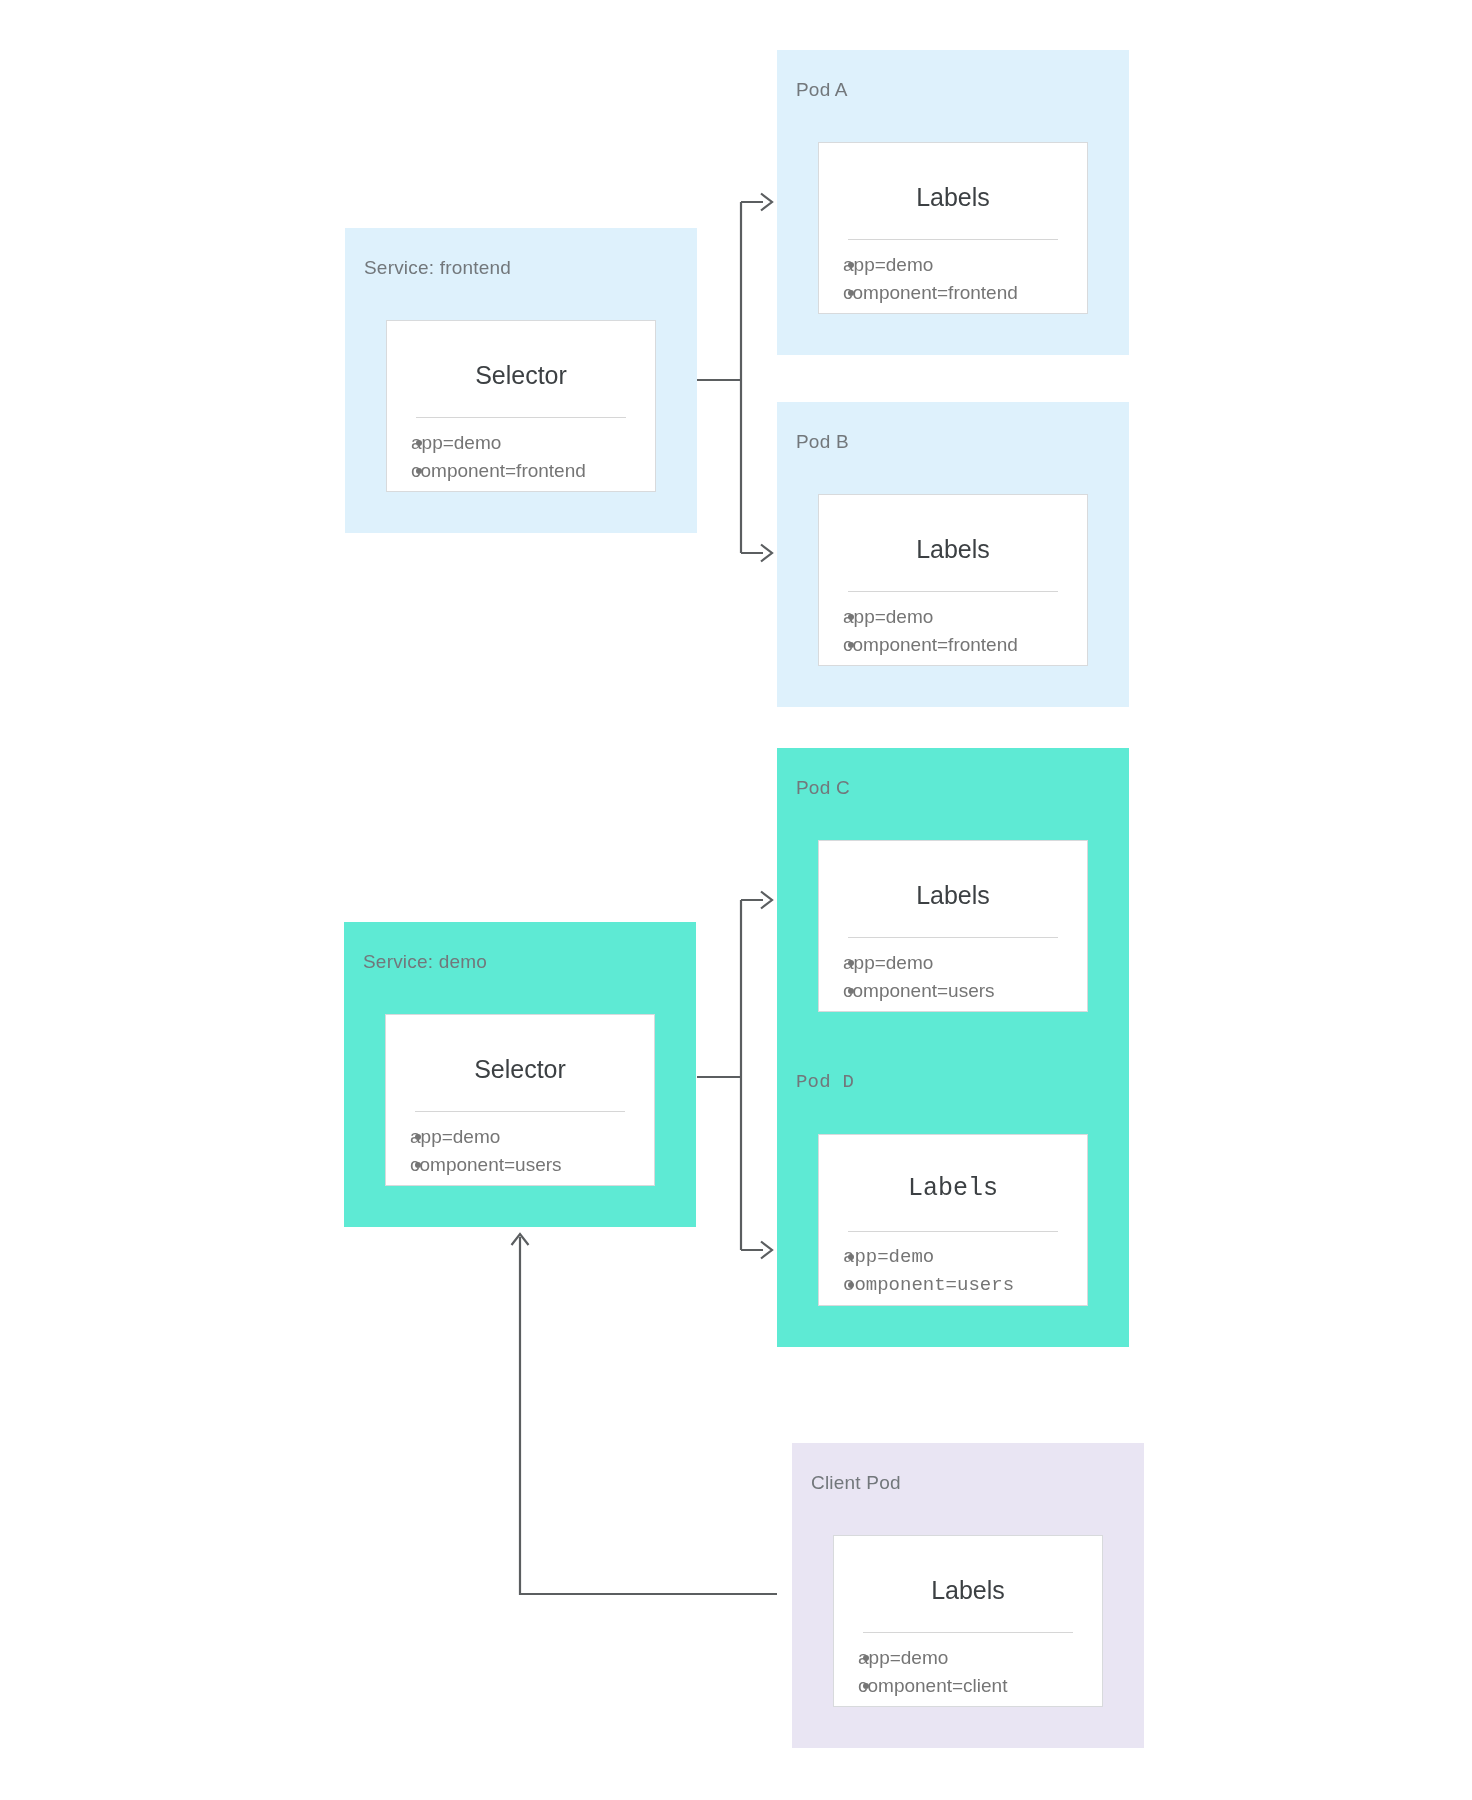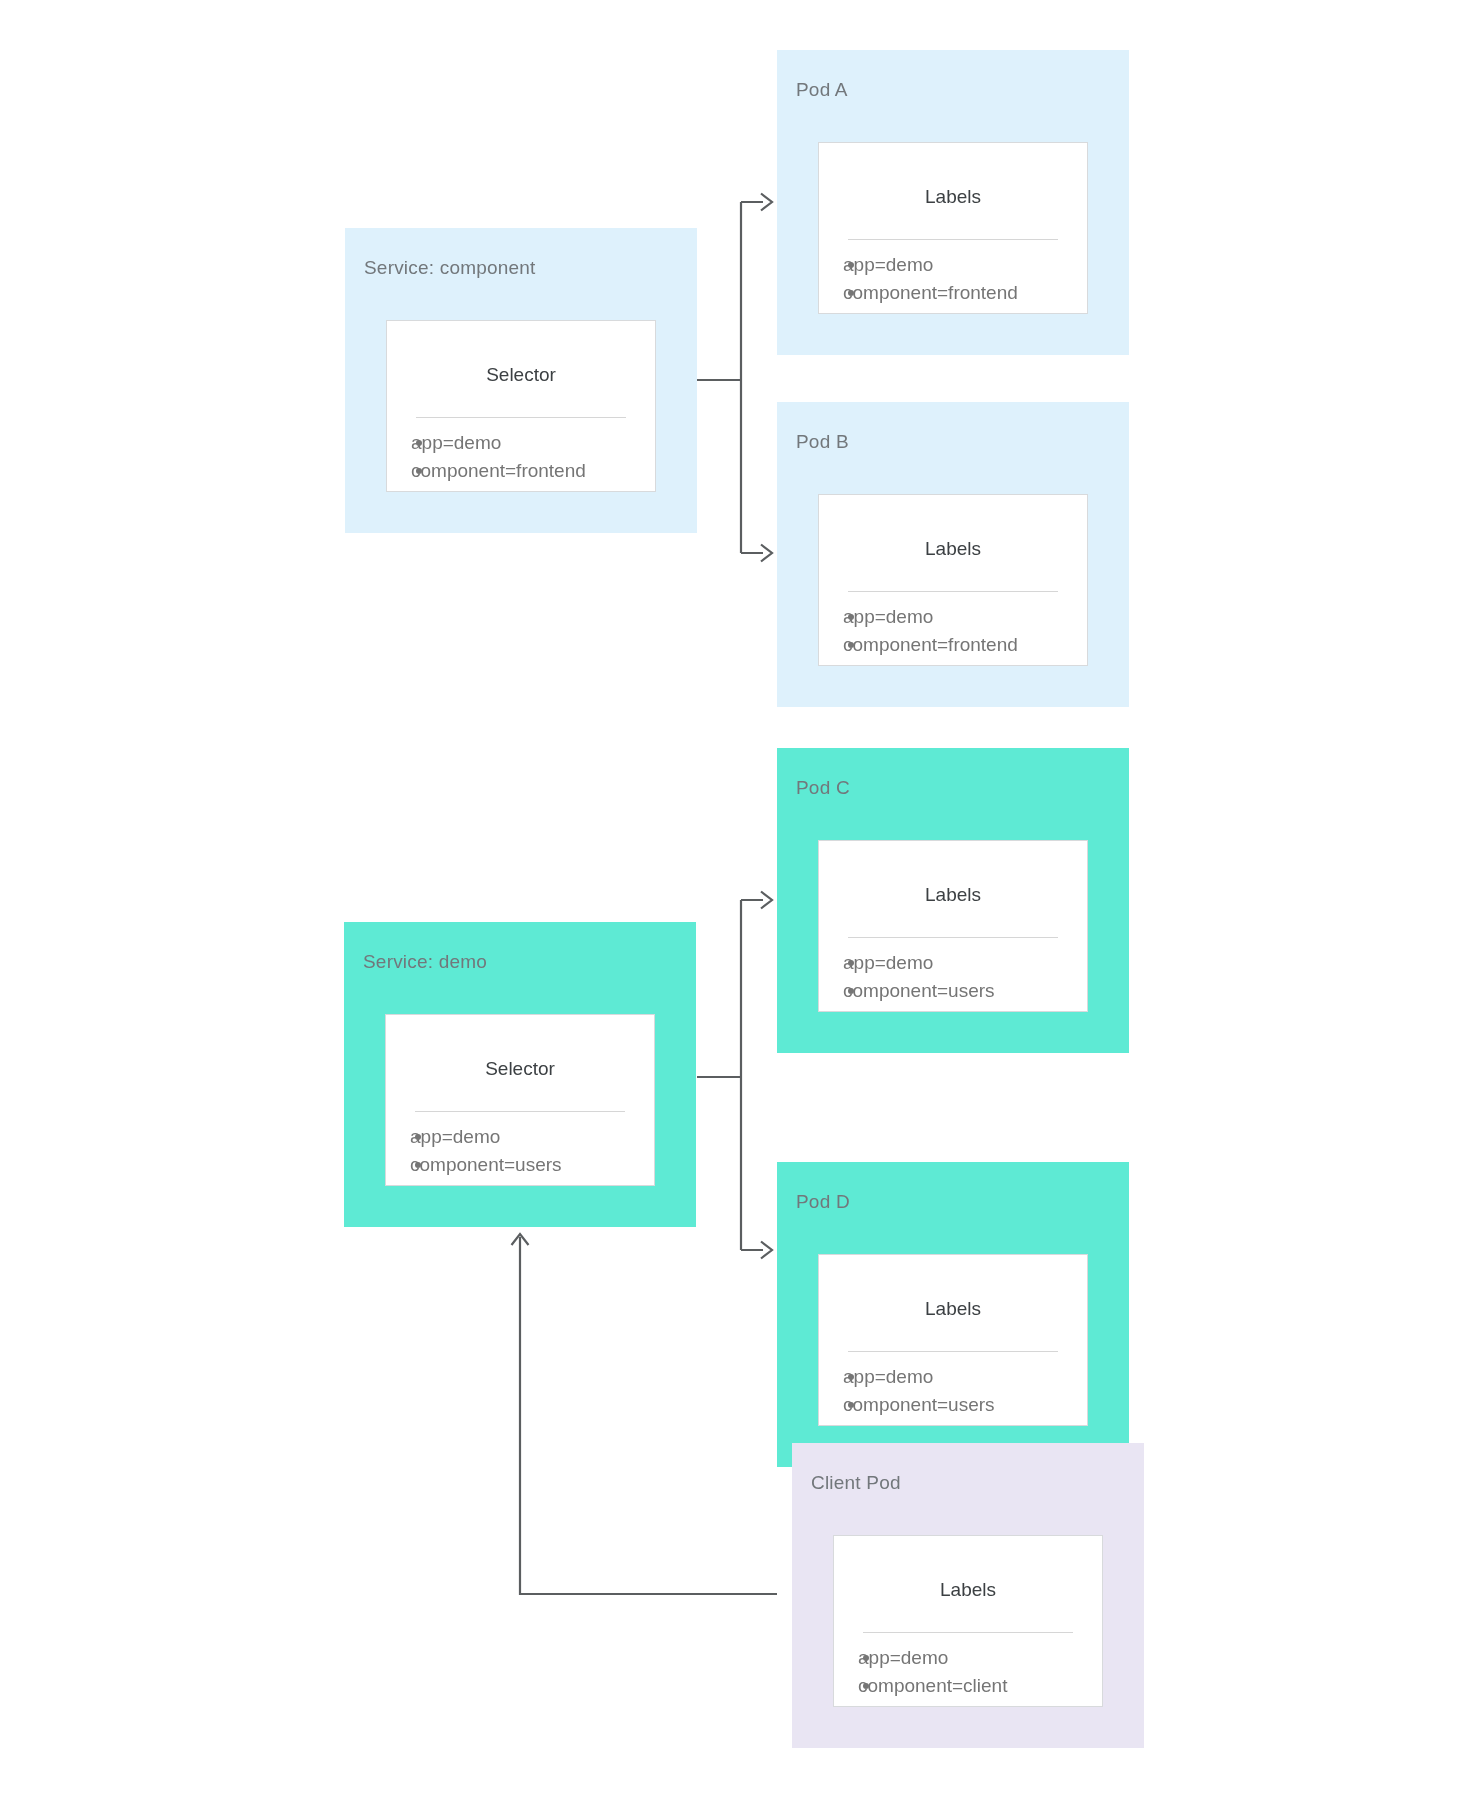--- a/index.html
+++ b/index.html
@@ -18,21 +18,21 @@
     position: absolute; left: 19px; top: 29px;
     font-size: 19px; color: #72777b; letter-spacing: 0.2px;
   }
 
   .card {
     position: absolute; left: 41px; top: 92px; width: 268px; height: 170px;
     background: #ffffff; border: 1px solid #d8dadc;
   }
   .card-title {
     padding-top: 39px; text-align: center;
-    font-size: 19px; line-height: 30px; color: #3c4043;
+    font-size: 25px; line-height: 30px; color: #3c4043;
   }
   .divider {
     width: 78%; height: 0; margin: 27px auto 0;
     border-top: 1px solid #d6d6d6;
   }
   .card-list {
     list-style: none; margin: 11px 0 0; padding: 0;
     font-size: 19px; line-height: 28px; color: #757575;
   }
   .card-list li { position: relative; padding-left: 24px; }
@@ -43,30 +43,30 @@
 
   svg.connectors { position: absolute; left: 0; top: 0; z-index: 2; }
   .conn { stroke: #5b5e60; stroke-width: 2.2; fill: none; }
 
   
   #node-service-frontend { left: 345px; top: 228px; }
   #node-pod-a            { left: 777px; top: 50px;  }
   #node-pod-b            { left: 777px; top: 402px; }
   #node-pod-c            { left: 777px; top: 748px; }
   #node-service-users    { left: 344px; top: 922px; }
-  #node-pod-d            { left: 777px; top: 1162px; }
+  #node-pod-d            { left: 777px; top: 1042px; font-family: Liberation Mono, monospace; }
   #node-client-pod       { left: 777px; top: 1443px; margin-left: 15px; }
 </style>
 </head>
 <body>
 
 <div class="canvas">
 
   <div class="node blue" id="node-service-frontend">
-    <div class="node-title">Service: component</div>
+    <div class="node-title">Service: frontend</div>
     <div class="card">
       <div class="card-title">Selector</div>
       <div class="divider"></div>
       <ul class="card-list">
         <li>app=demo</li>
         <li>component=frontend</li>
       </ul>
     </div>
   </div>
 

